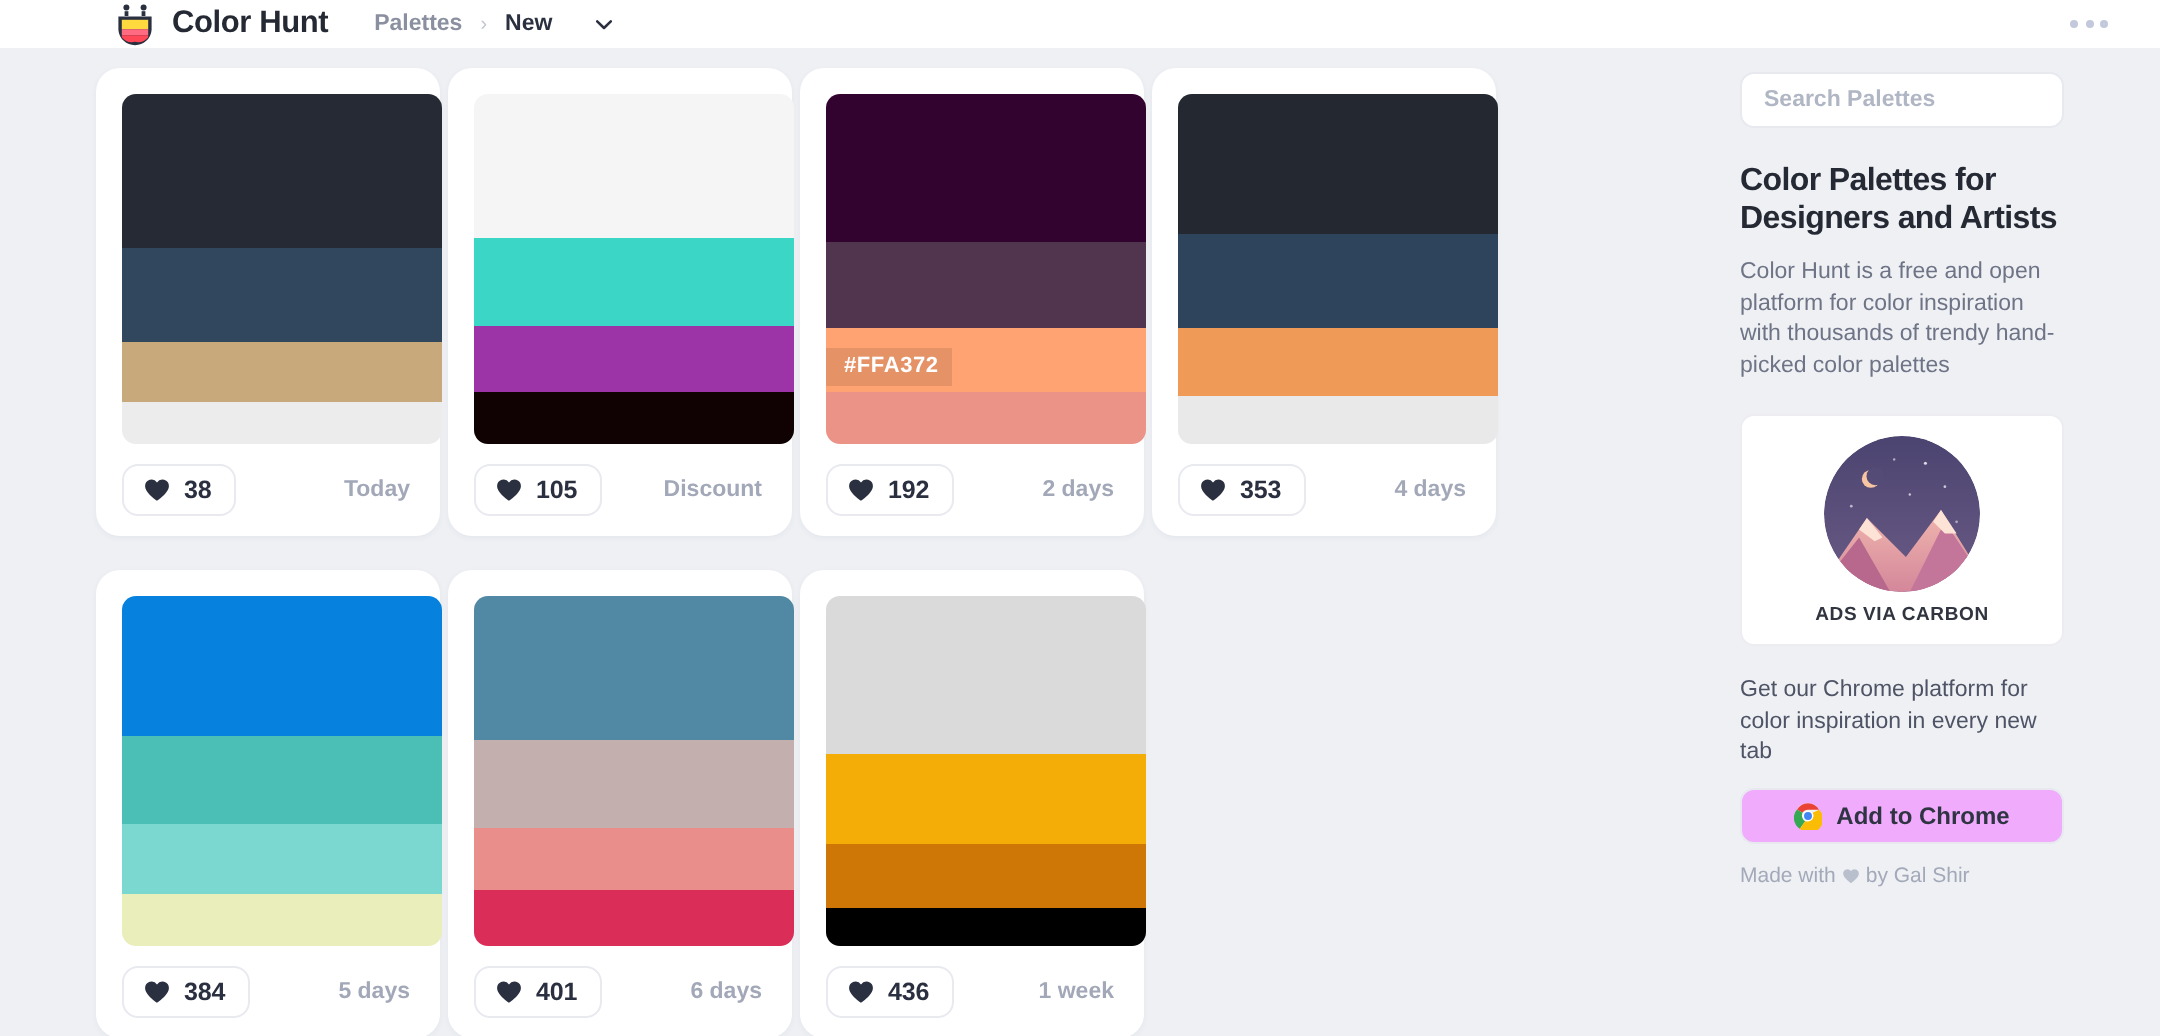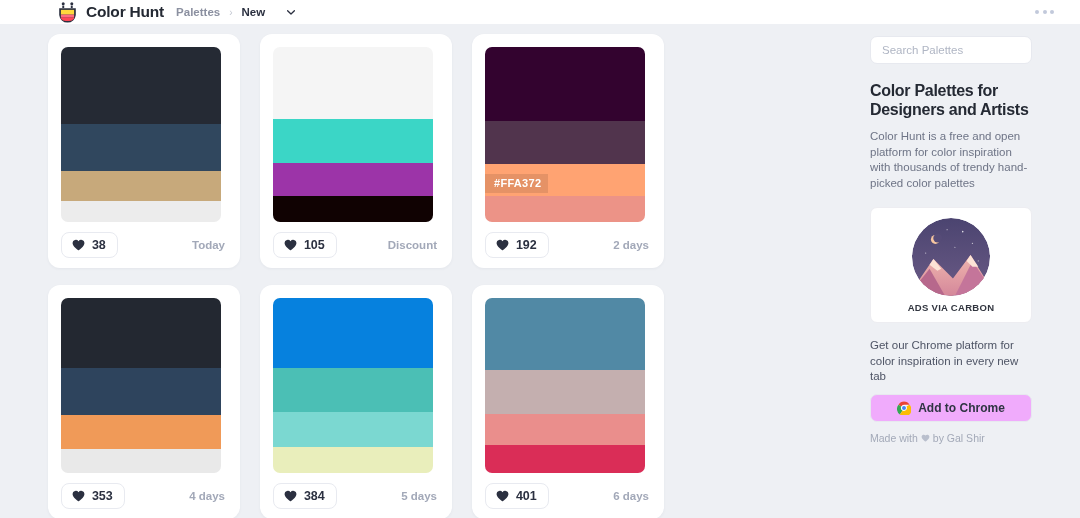--- a/index.html
+++ b/index.html
@@ -40,21 +40,21 @@
     font-size: 15.5px;
     font-weight: 700;
     letter-spacing: -0.2px;
     color: #242933;
   }
 
   .crumbs {
     display: flex;
     align-items: center;
     gap: 9px;
-    margin-left: 12px;
+    margin-left: 23px;
     font-size: 11.5px;
   }
 
   .crumb {
     color: #8b90a0;
     font-weight: 600;
     cursor: pointer;
   }
 
   .crumb-sep {
@@ -99,22 +99,22 @@
   .grid-area {
     width: 870px;
     padding: 10px 0 0 48px;
     display: flex;
     flex-wrap: wrap;
     gap: 0;
   }
 
   
   .card {
-    width: 192px;
-    margin-right: 20px;
+    width: 172px;
+    margin-right: 4px;
     margin-bottom: 17px;
     background: #ffffff;
     border-radius: 12px;
     padding: 13px 13px 0 13px;
     box-shadow: 0 1px 3px rgba(40,50,80,0.05);
   }
 
   .swatches {
     width: 160px;
     height: 175px;
@@ -192,20 +192,21 @@
   }
 
   .search-input {
     flex: 1;
     border: none;
     outline: none;
     font-family: "Liberation Sans", sans-serif;
     font-size: 11.5px;
     color: #3b4050;
     background: transparent;
+    font-weight: bold;
   }
   .search-input::placeholder { color: #b0b6c4; }
 
   .search-icon { width: 12px; height: 12px; display: block; }
 
   .side-title {
     margin-top: 18px;
     font-size: 16px;
     line-height: 18.5px;
     font-weight: 700;

